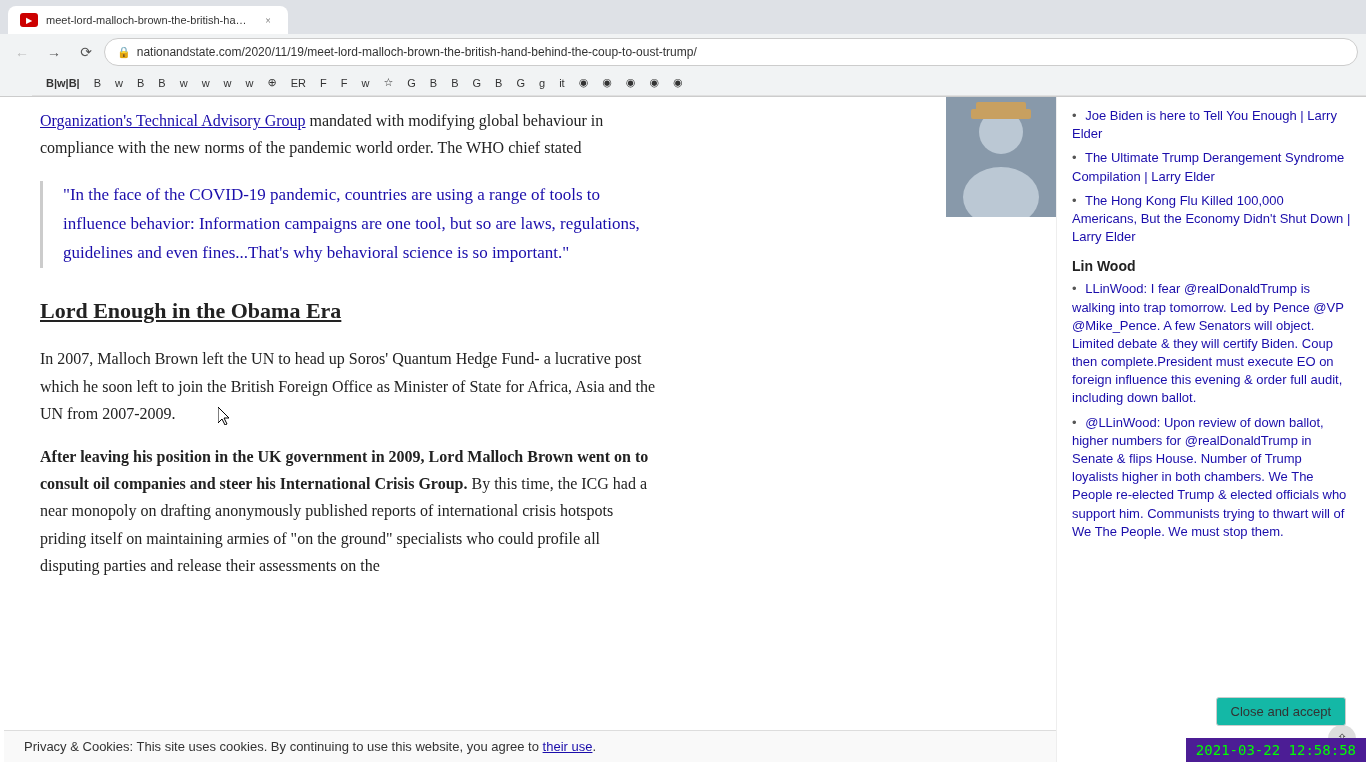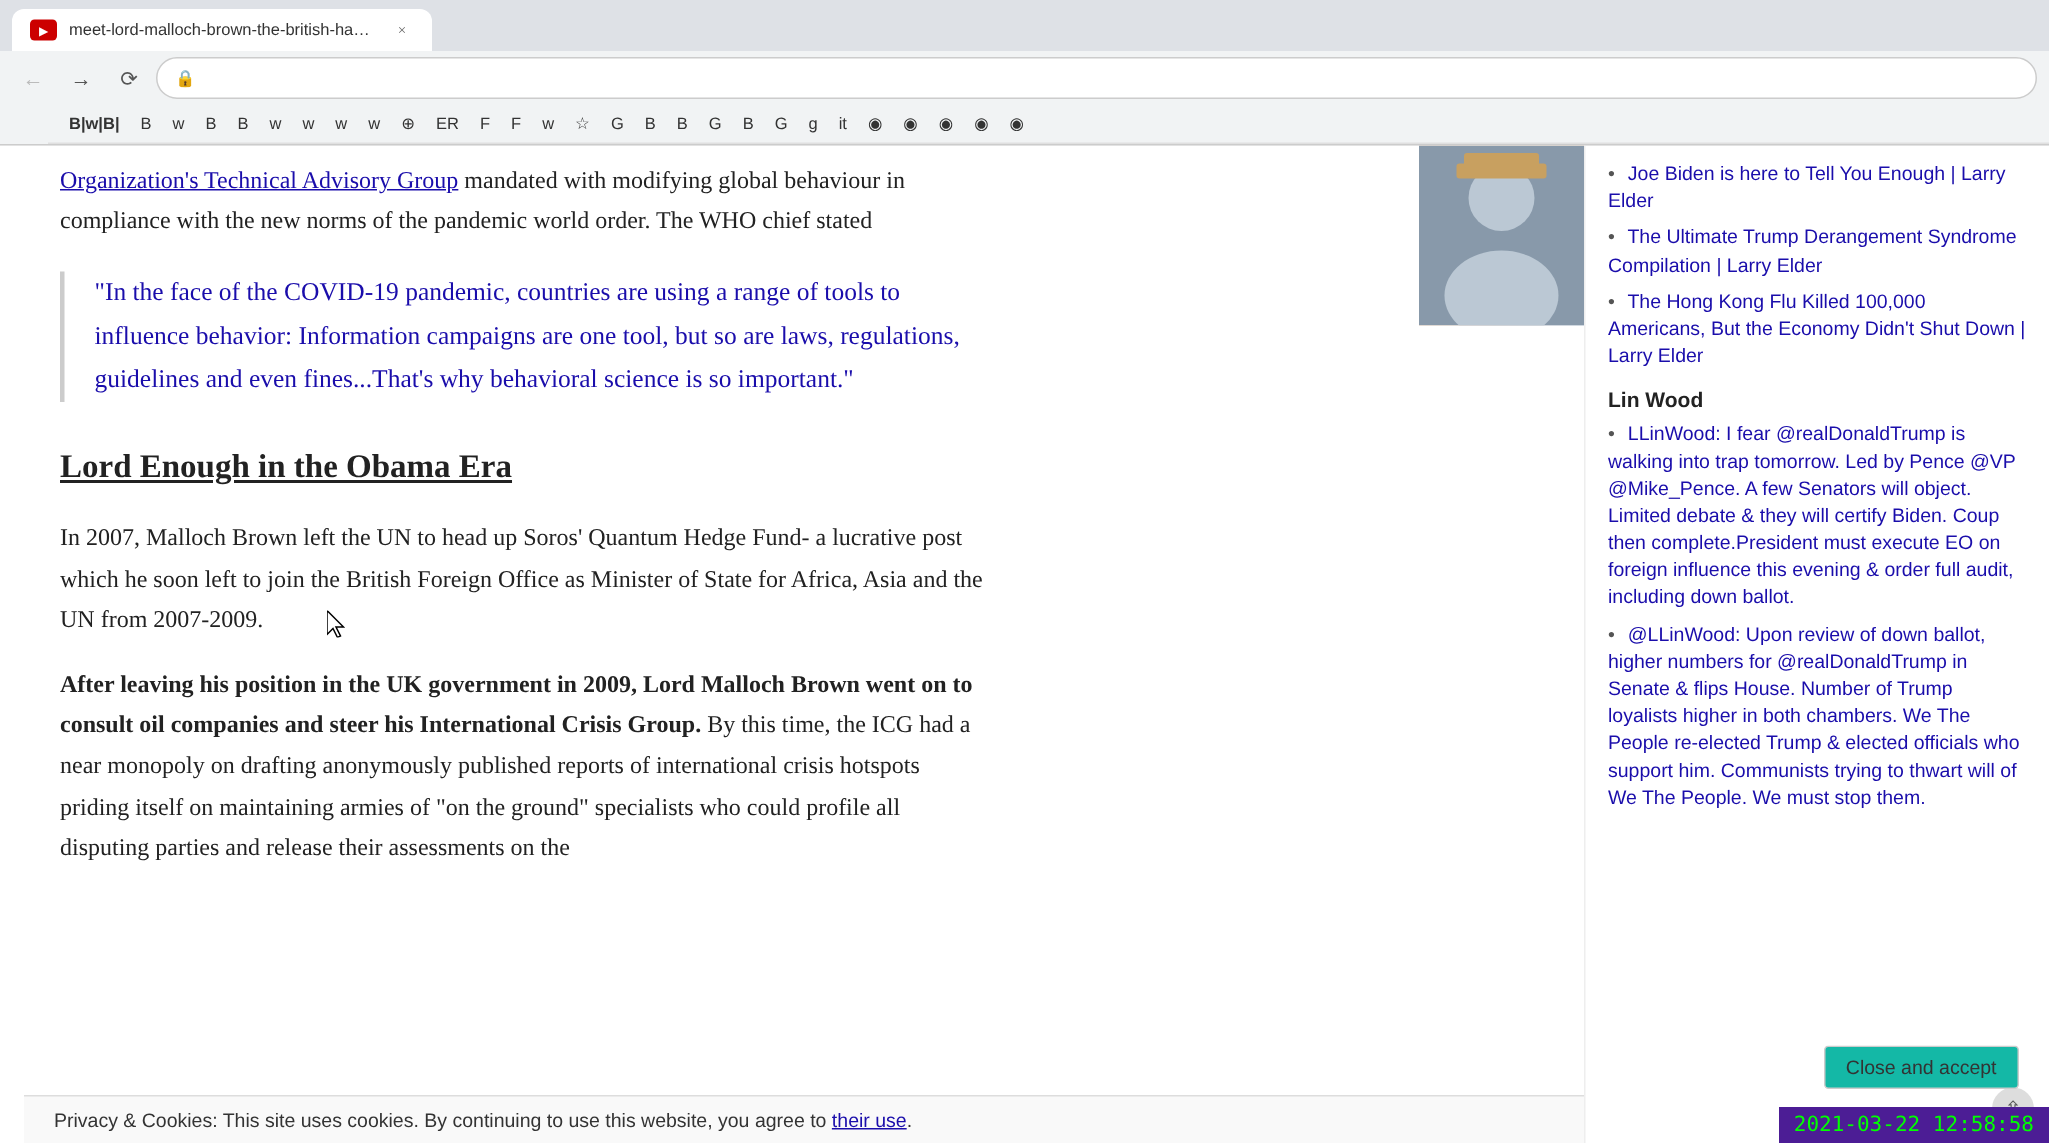--- a/index.html
+++ b/index.html
@@ -194,21 +194,21 @@
       font-weight: bold;
       font-size: 14px;
       color: #222;
       margin: 12px 0 6px;
     }
 
     
     .cookie-banner {
       position: fixed;
       bottom: 0;
-      left: 16px;
+      left: 4px;
       right: 310px;
       background: #f9f9f9;
       border-top: 1px solid #ddd;
       padding: 8px 20px;
       font-size: 13px;
       font-family: Arial, sans-serif;
       color: #333;
       z-index: 100;
     }
     .cookie-banner a {
@@ -303,20 +303,21 @@
       <span class="tab-close">×</span>
     </div>
   </div>
 
   <div class="toolbar">
     <button class="nav-btn disabled">←</button>
     <button class="nav-btn">→</button>
     <button class="nav-btn">⟳</button>
     <div class="address-bar">
       <span class="address-lock">🔒</span>
+      <span style="font-family:Arial,sans-serif; font-size:12px; color:#333;">nationandstate.com/2020/11/19/meet-lord-malloch-brown-the-british-hand-behind-the-coup-to-oust-trump/</span>
     </div>
   </div>
 
   <div class="bookmarks-bar">
     <span class="bookmark-item" style="font-weight:bold;">B|w|B|</span>
     <span class="bookmark-item">B</span>
     <span class="bookmark-item">w</span>
     <span class="bookmark-item">B</span>
     <span class="bookmark-item">B</span>
     <span class="bookmark-item">w</span>

